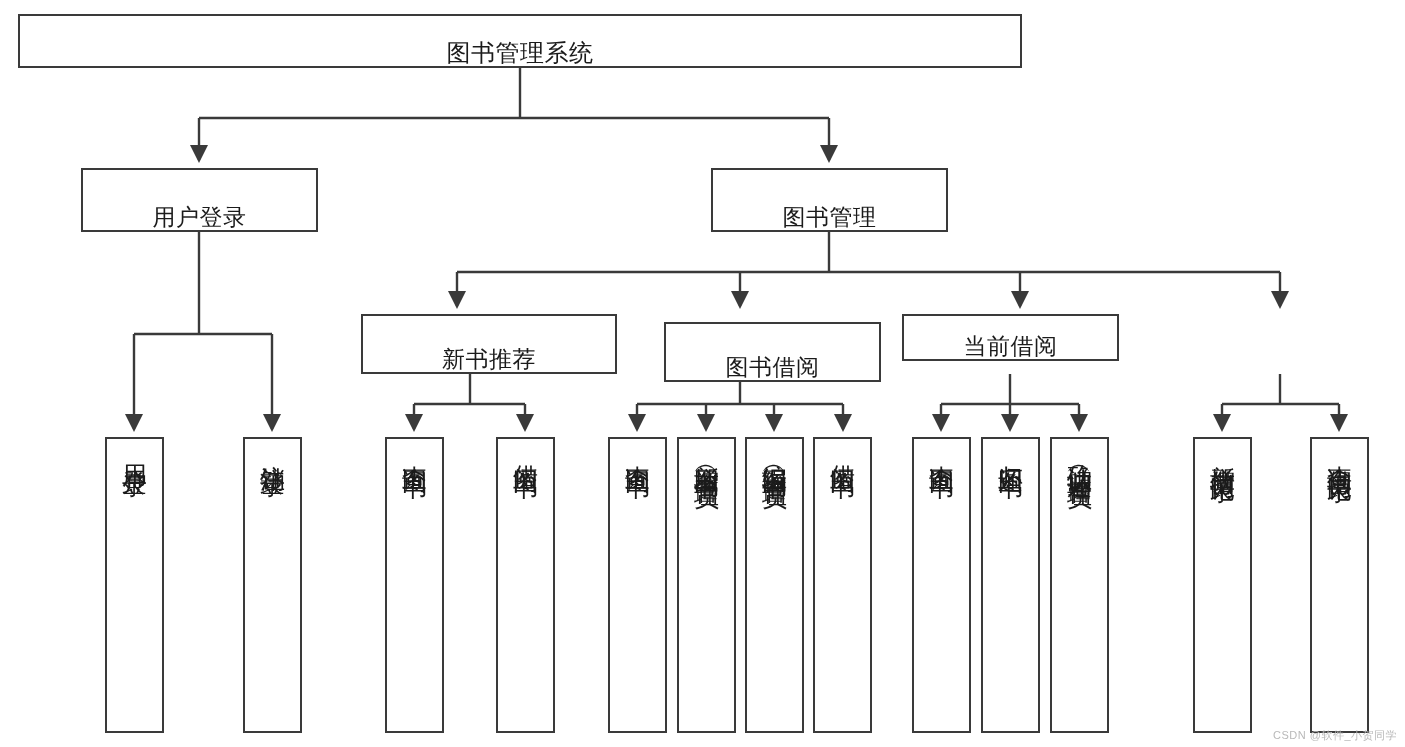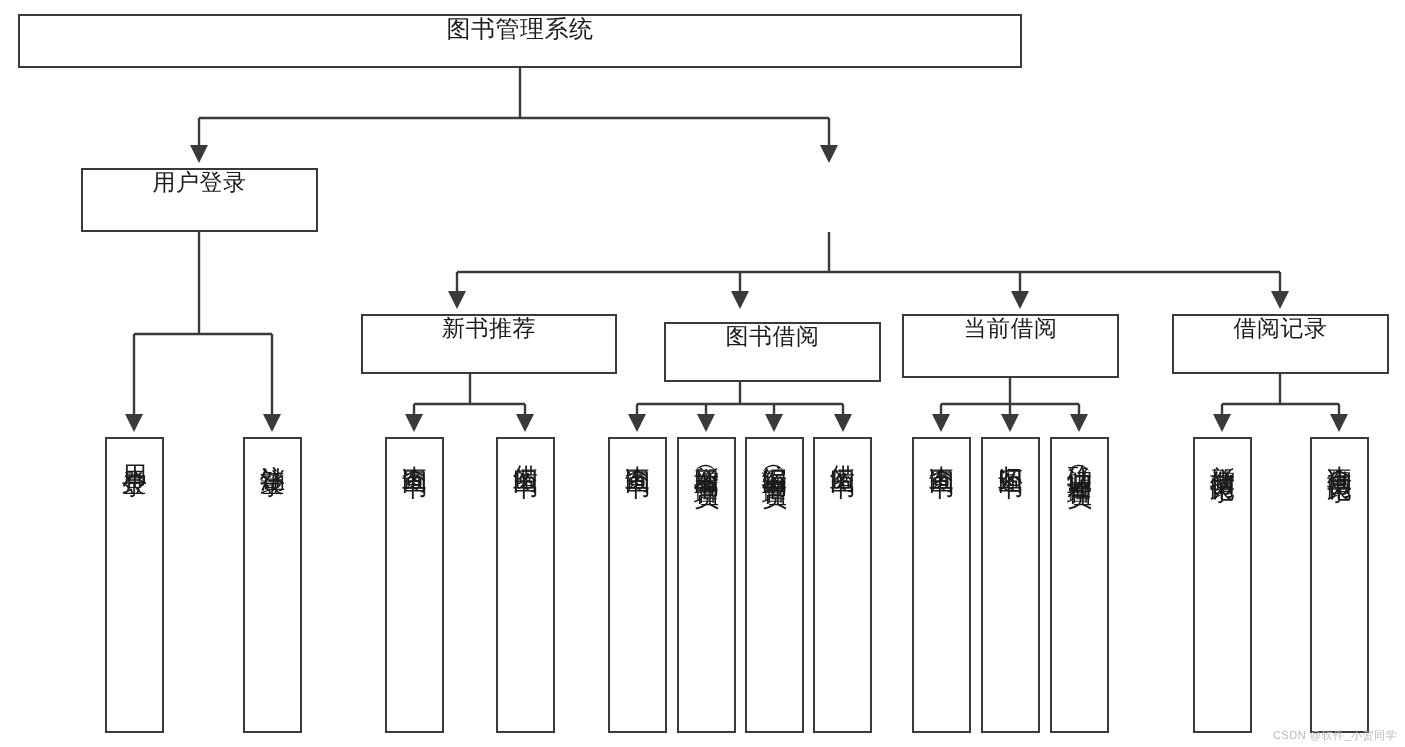--- a/index.html
+++ b/index.html
@@ -24,21 +24,21 @@
     width: 1405px;
     height: 747px;
     pointer-events: none;
   }
   .node {
     position: absolute;
     box-sizing: border-box;
     background: #ffffff;
     border: 2.2px solid #3a3a3a;
     display: flex;
-    align-items: flex-start;
+    align-items: flex-end;
     justify-content: center;
     color: #1b1b1b;
   }
   .node .label {
     display: block;
     text-align: center;
     line-height: 1.08;
     white-space: nowrap;
   }
   
@@ -127,32 +127,32 @@
     </g>
   </svg>
 
   <div class="node horiz root" style="left:18px; top:14px; width:1004px; height:54px;">
     <span class="label">图书管理系统</span>
   </div>
 
   <div class="node horiz" style="left:81px; top:168px; width:237px; height:64px;">
     <span class="label">用户登录</span>
   </div>
+  <div class="node horiz" style="left:711px; top:168px; width:237px; height:64px;">
+    <span class="label">图书管理</span>
+  </div>
 
   <div class="node horiz" style="left:361px; top:314px; width:256px; height:60px;">
     <span class="label">新书推荐</span>
   </div>
   <div class="node horiz" style="left:664px; top:314px; width:217px; height:60px;margin-top:8px;">
     <span class="label">图书借阅</span>
   </div>
-  <div class="node horiz" style="left:902px; top:314px; width:217px; height:64px;">
+  <div class="node horiz" style="left:902px; top:314px; width:217px; height:47px;">
     <span class="label">当前借阅</span>
-  </div>
-  <div class="node horiz" style="left:1172px; top:314px; width:217px; height:60px;">
-    <span class="label">借阅记录</span>
   </div>
 
   <div class="node vert" style="left:105px; top:437px; width:59px; height:296px;">
     <span class="label">用户登录</span>
   </div>
   <div class="node vert" style="left:243px; top:437px; width:59px; height:296px;">
     <span class="label">注销登录</span>
   </div>
 
   <div class="node vert" style="left:385px; top:437px; width:59px; height:296px;">

